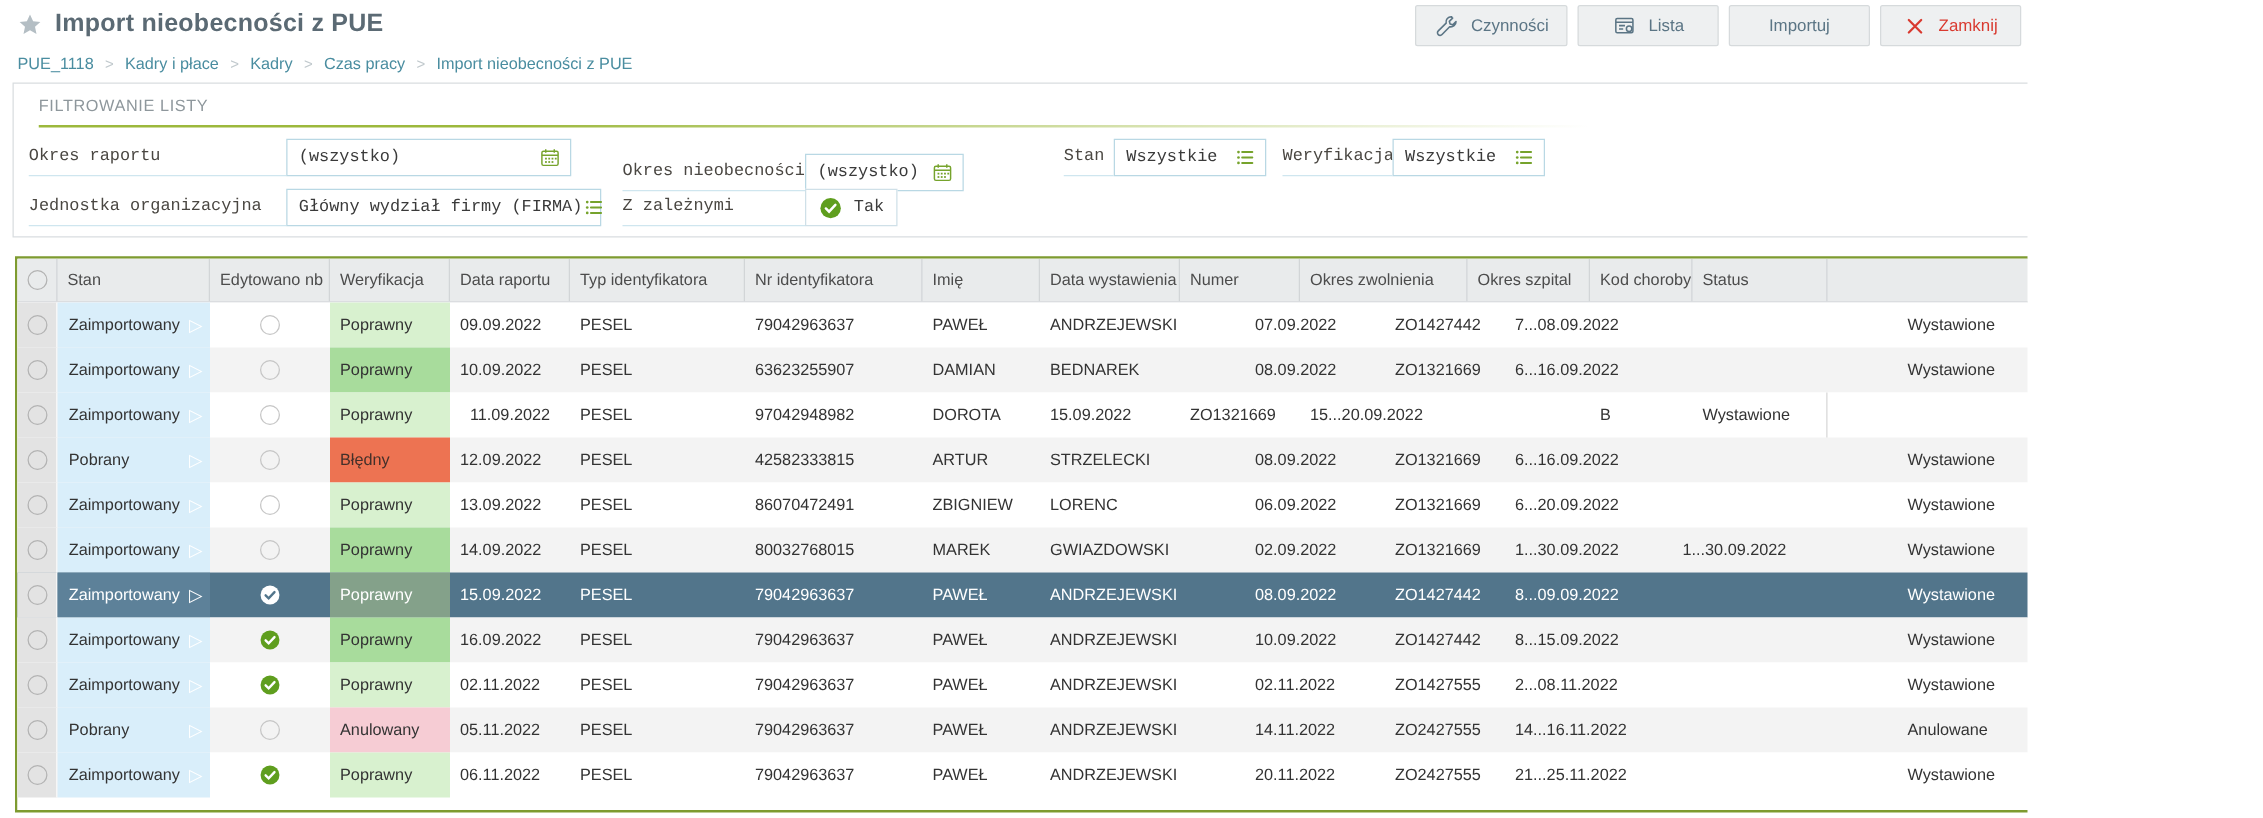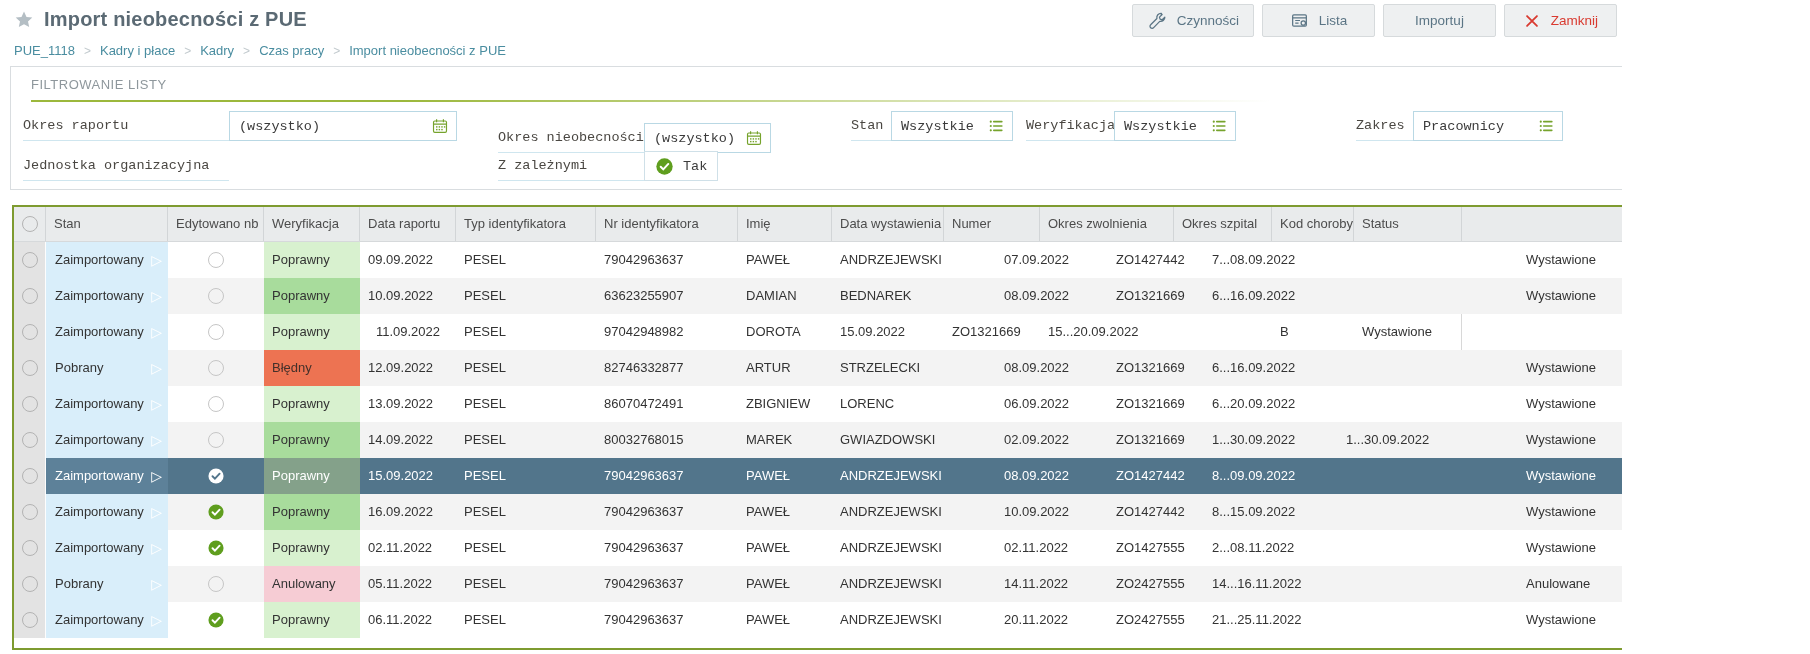--- a/index.html
+++ b/index.html
@@ -223,39 +223,36 @@
               <g fill="#76a32c">
                 <circle cx="4.2" cy="5.2" r="1.2"></circle>
                 <circle cx="4.2" cy="10" r="1.2"></circle>
                 <circle cx="4.2" cy="14.8" r="1.2"></circle>
               </g>
             </svg>
           </span>
       </div>
     </div>
 
-    <div class="fgroup" style="left:1345px;top:44px;">
-      <div class="flabel" style="width:57px;">Zakres</div>
-      <div class="fbox" style="width:150px;">
-        <span>Pracownicy</span>
+
+    <div class="fgroup" style="left:12px;top:84px;">
+      <div class="flabel" style="width:206px;">Jednostka organizacyjna</div>
+      <div class="fbox" style="width:252px;">
+        <span>Główny wydział firmy (FIRMA)</span>
         <span class="ic">
             <svg width="18" height="18" viewBox="0 0 20 20">
               <path d="M7.5 5.2h9M7.5 10h9M7.5 14.8h9" stroke="#76a32c" stroke-width="1.8" stroke-linecap="round"></path>
               <g fill="#76a32c">
                 <circle cx="4.2" cy="5.2" r="1.2"></circle>
                 <circle cx="4.2" cy="10" r="1.2"></circle>
                 <circle cx="4.2" cy="14.8" r="1.2"></circle>
               </g>
             </svg>
           </span>
       </div>
-    </div>
-
-    <div class="fgroup" style="left:12px;top:84px;">
-      <div class="flabel" style="width:206px;">Jednostka organizacyjna</div>
     </div>
 
     <div class="fgroup" style="left:487px;top:84px;">
       <div class="flabel" style="width:146px;">Z zależnymi</div>
       <div class="takbox">
         <span class="ic">
             <svg width="19" height="19" viewBox="0 0 20 20">
               <circle cx="10" cy="10" r="8.6" fill="#5f9e1e"></circle>
               <path d="M6 10.3l2.7 2.7 5.3-5.7" stroke="#fff" stroke-width="2.1" fill="none" stroke-linecap="round"></path>
             </svg>
@@ -368,21 +365,21 @@
             <div class="td td-stan" style="flex: 0 0 122px;">
               <span>Pobrany</span>
               <span class="tri">▷</span>
             </div>
             <div class="td td-check" style="flex: 0 0 96px;">
               <span class="circ circ-nb"></span>
             </div>
             <div class="td td-badge ver-error" style="flex: 0 0 96px;">Błędny</div>
             <div class="td" style="flex: 0 0 96px;">12.09.2022</div>
             <div class="td" style="flex: 0 0 140px;">PESEL</div>
-            <div class="td" style="flex: 0 0 142px;">82746332877</div>
+            <div class="td" style="flex: 0 0 142px;">42582333815</div>
             <div class="td" style="flex: 0 0 94px;">ARTUR</div>
             <div class="td" style="flex: 0 0 164px;">STRZELECKI</div>
             <div class="td" style="flex: 0 0 112px;">08.09.2022</div>
             <div class="td" style="flex: 0 0 96px;">ZO1321669</div>
             <div class="td" style="flex: 0 0 134px;">6...16.09.2022</div>
             <div class="td" style="flex: 0 0 98px;"></div>
             <div class="td" style="flex: 0 0 82px;"></div>
             <div class="td td-status" style="flex: 0 0 108px;">Wystawione</div>
             <div class="td td-filler"></div>
           </div>

